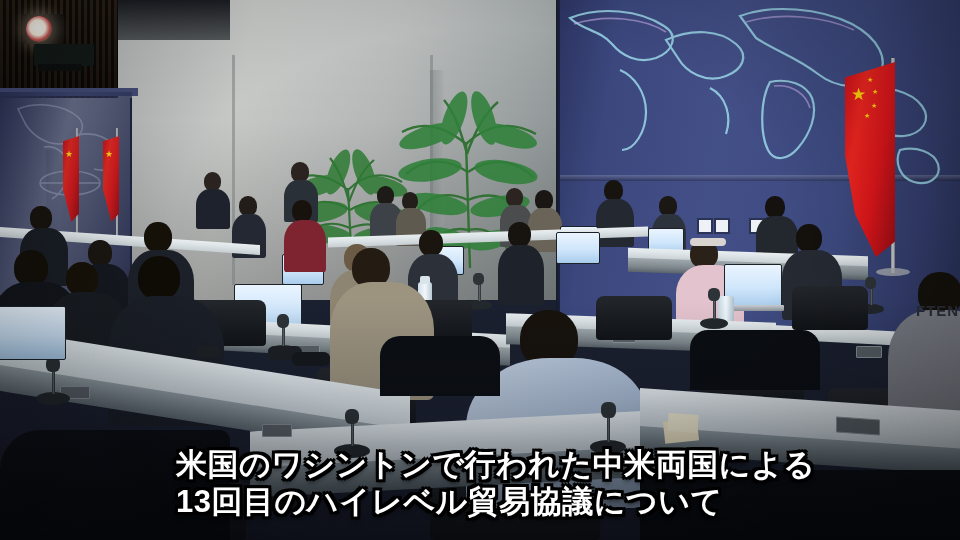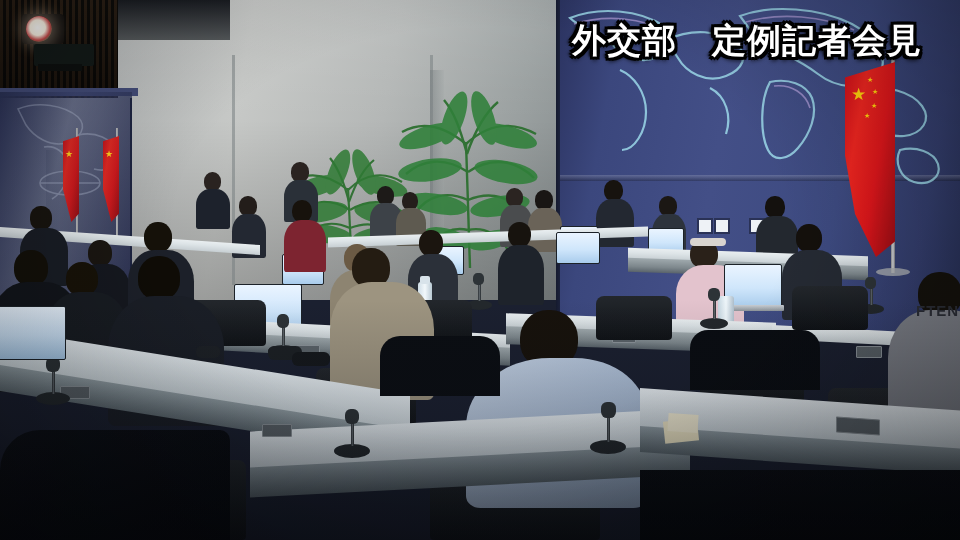--- a/index.html
+++ b/index.html
@@ -586,18 +586,19 @@
   <div class="layer" style="left:640px; top:470px; width:330px; height:70px; background:linear-gradient(180deg,#0a0d12,#05070b);"></div>
   <div class="layer" style="left:380px; top:336px; width:120px; height:60px; background:#0b0e13; border-radius:20px 20px 0 0;"></div>
   <div class="layer" style="left:690px; top:330px; width:130px; height:60px; background:#0a0d12; border-radius:18px 18px 0 0;"></div>
 
   <div class="layer" style="left:664px; top:420px; width:34px; height:22px; background:#efe7c7; transform:rotate(-6deg);"></div>
   <div class="layer" style="left:668px; top:414px; width:30px; height:18px; background:#f5efd6; transform:rotate(4deg);"></div>
 
   <div class="layer" id="bottom-dark"></div>
   <div class="layer" id="vignette"></div>
 
-  <div class="layer" id="title-bar">
-    <span id="title-text">外交部　定例記者会見</span>
-  </div>
-
+
+  <div class="layer" id="subtitle">
+    <div class="sub-line">米国のワシントンで行われた中米両国による</div>
+    <div class="sub-line">13回目のハイレベル貿易協議について</div>
+  </div>
 
 </div>
 
 </body></html>

